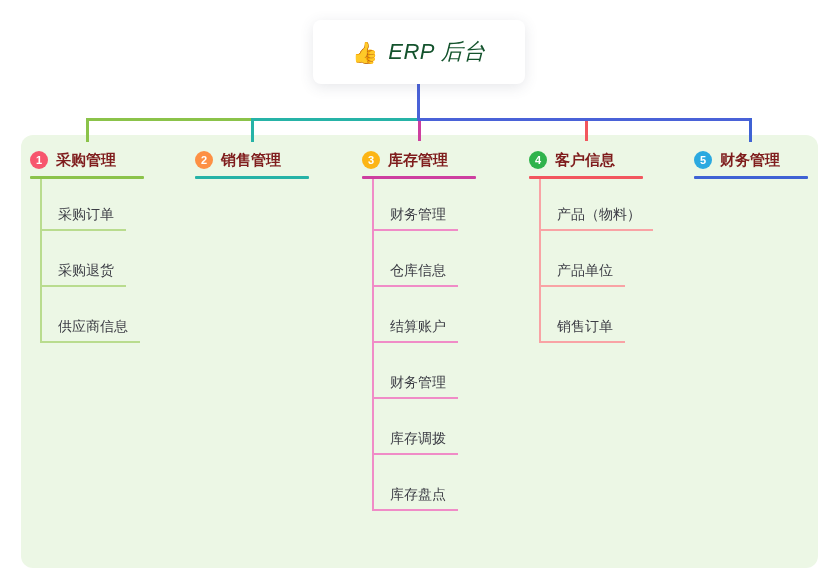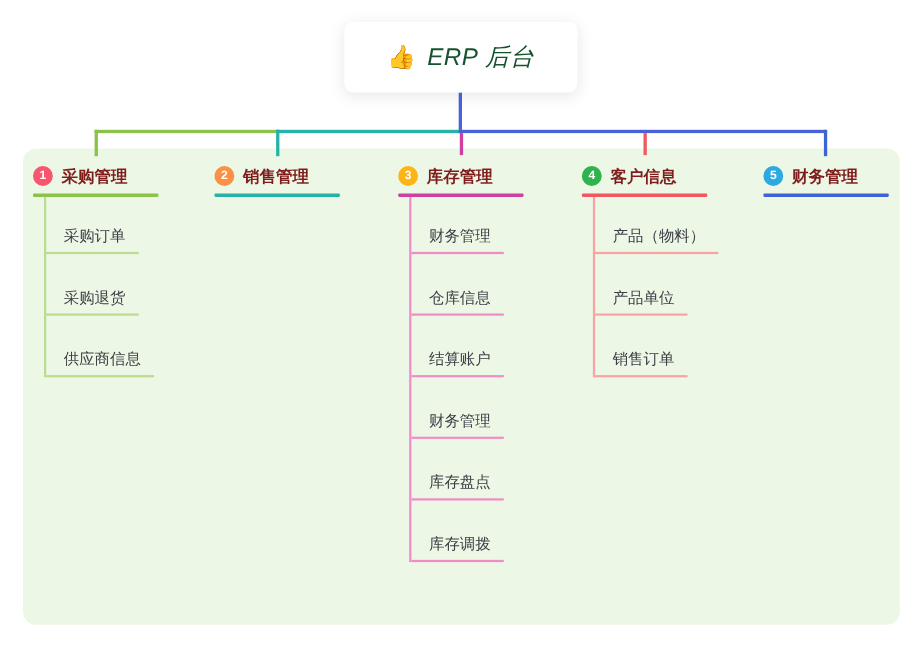--- a/index.html
+++ b/index.html
@@ -94,22 +94,22 @@
     <div class="bheader">
       <span class="badge">3</span>
       <span class="blabel">库存管理</span>
     </div>
     <div class="underline"></div>
     <div class="children">
       <div class="child">财务管理</div>
       <div class="child">仓库信息</div>
       <div class="child">结算账户</div>
       <div class="child">财务管理</div>
+      <div class="child">库存调拨</div>
       <div class="child">库存盘点</div>
-      <div class="child">库存调拨</div>
     </div>
   </div>
 
   <div class="branch b4" style="--badge: #2fb34c; --main: #f2565e; --light: #f9a3a5;">
     <div class="bheader">
       <span class="badge">4</span>
       <span class="blabel">客户信息</span>
     </div>
     <div class="underline"></div>
     <div class="children">

